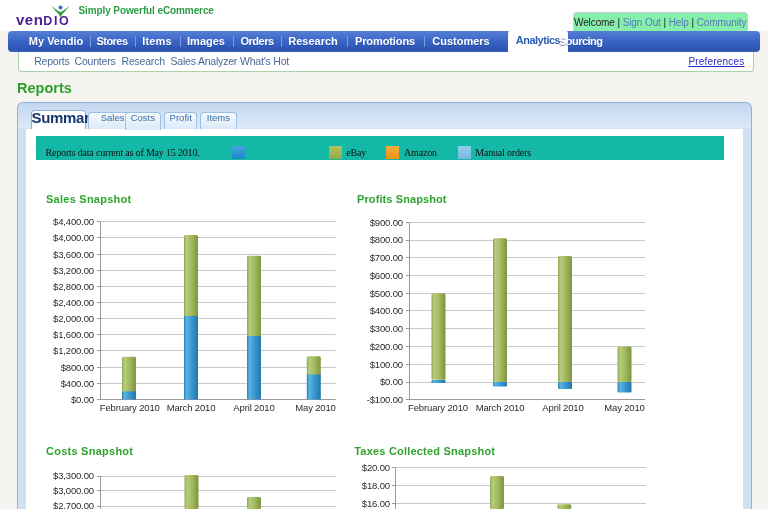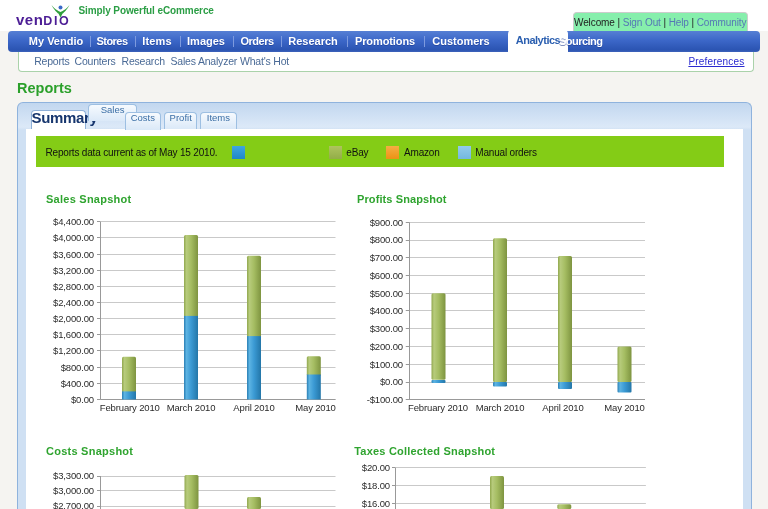--- a/index.html
+++ b/index.html
@@ -23,21 +23,21 @@
 .snlink{position:absolute;top:0;line-height:19px;font-size:10.5px;letter-spacing:-0.2px;color:#4a6a96;white-space:nowrap;}
 #prefs{position:absolute;right:8px;top:0;line-height:19px;font-size:10px;letter-spacing:0.2px;color:#2a2ad0;text-decoration:underline;}
 
 #pghead{left:17px;top:79.5px;font-size:14.5px;font-weight:bold;color:#2ba02b;}
 
 #panel{left:17px;top:102px;width:733px;height:407px;background:linear-gradient(180deg,#c2d7ef 0%,#dcE9f8 24px,#cfe0f3 27px);border:1px solid #8fb3dd;border-bottom:none;border-radius:6px 6px 0 0;}
 #pinner{position:absolute;left:8px;top:26px;width:717px;height:381px;background:#fff;}
 .tab{position:absolute;box-sizing:border-box;border:1px solid #9dbfe2;border-bottom:none;border-radius:4px 4px 0 0;background:linear-gradient(180deg,#f6fafe 0%,#dbe9f8 100%);color:#3a6ea5;font-size:9.5px;text-align:center;}
 #tab-summary{left:30.5px;top:109.5px;width:55px;height:19px;background:#fff;border-color:#8fb0d8;color:#17366e;font-weight:bold;font-size:15px;letter-spacing:-0.35px;line-height:13px;}
 
-#legend{left:36px;top:136px;width:688px;height:31px;background:#84cc16;}
+#legend{left:36px;top:136px;width:688px;height:24px;background:#14b8a6;font-family:Liberation Serif, serif;}
 .lgtxt{position:absolute;top:0;line-height:33px;font-size:10px;letter-spacing:-0.18px;color:#111;white-space:nowrap;}
 .sq{position:absolute;top:9.5px;width:13px;height:13px;}
 </style>
 </head>
 <body>
 <div id="hdr" class="abs"></div>
 <div id="logo" class="abs">ven<span class="sc">DIO</span></div>
 <svg class="abs" style="left:50px;top:4px" width="20" height="14" viewBox="0 0 20 14">
 <circle cx="10.5" cy="3.4" r="2" fill="#3a6bc8"></circle>
 <path d="M1.5 1 C5 5.5 7.5 6.5 9 7.2 L10.5 8 L12 7.2 C13.5 6.5 16 5.5 19.5 1 C16.5 6.5 14 8.5 12.6 9.6 L10.5 13.5 L8.4 9.6 C7 8.5 4.5 6.5 1.5 1 Z" fill="#2f9e3c"></path>
@@ -71,21 +71,21 @@
 <span class="snlink" style="left:103px">Research</span>
 <span class="snlink" style="left:152px">Sales Analyzer</span>
 <span class="snlink" style="left:221.5px">What's Hot</span>
 <span id="prefs">Preferences</span>
 </div>
 <div id="pghead" class="abs">Reports</div>
 <div id="panel" class="abs">
     <div id="pinner"></div>
   </div>
 <div class="tab" id="tab-summary">Summary</div>
-<div class="tab" style="left:88.1px;top:104px;width:49px;height:16.5px;line-height:9.5px">Sales</div>
+<div class="tab" style="left:88.1px;top:112px;width:49px;height:16.5px;line-height:9.5px">Sales</div>
 <div class="tab" style="left:124.6px;top:112px;width:36.4px;height:18px;line-height:9.5px">Costs</div>
 <div class="tab" style="left:164.1px;top:112px;width:33.2px;height:16.5px;line-height:9.5px">Profit</div>
 <div class="tab" style="left:199.9px;top:112px;width:37px;height:16.5px;line-height:9.5px">Items</div>
 <div id="legend" class="abs">
 <span class="lgtxt" style="left:9.5px">Reports data current as of May 15 2010.</span>
 <span class="sq" style="left:196px;background:linear-gradient(180deg,#3ea6e0,#1f87c8)"></span>
 <span class="sq" style="left:292.75px;background:linear-gradient(180deg,#aec45f,#93ad48)"></span>
 <span class="lgtxt" style="left:310.3px">eBay</span>
 <span class="sq" style="left:350.25px;background:linear-gradient(180deg,#f5ae43,#ec9215)"></span>
 <span class="lgtxt" style="left:368px">Amazon</span>

